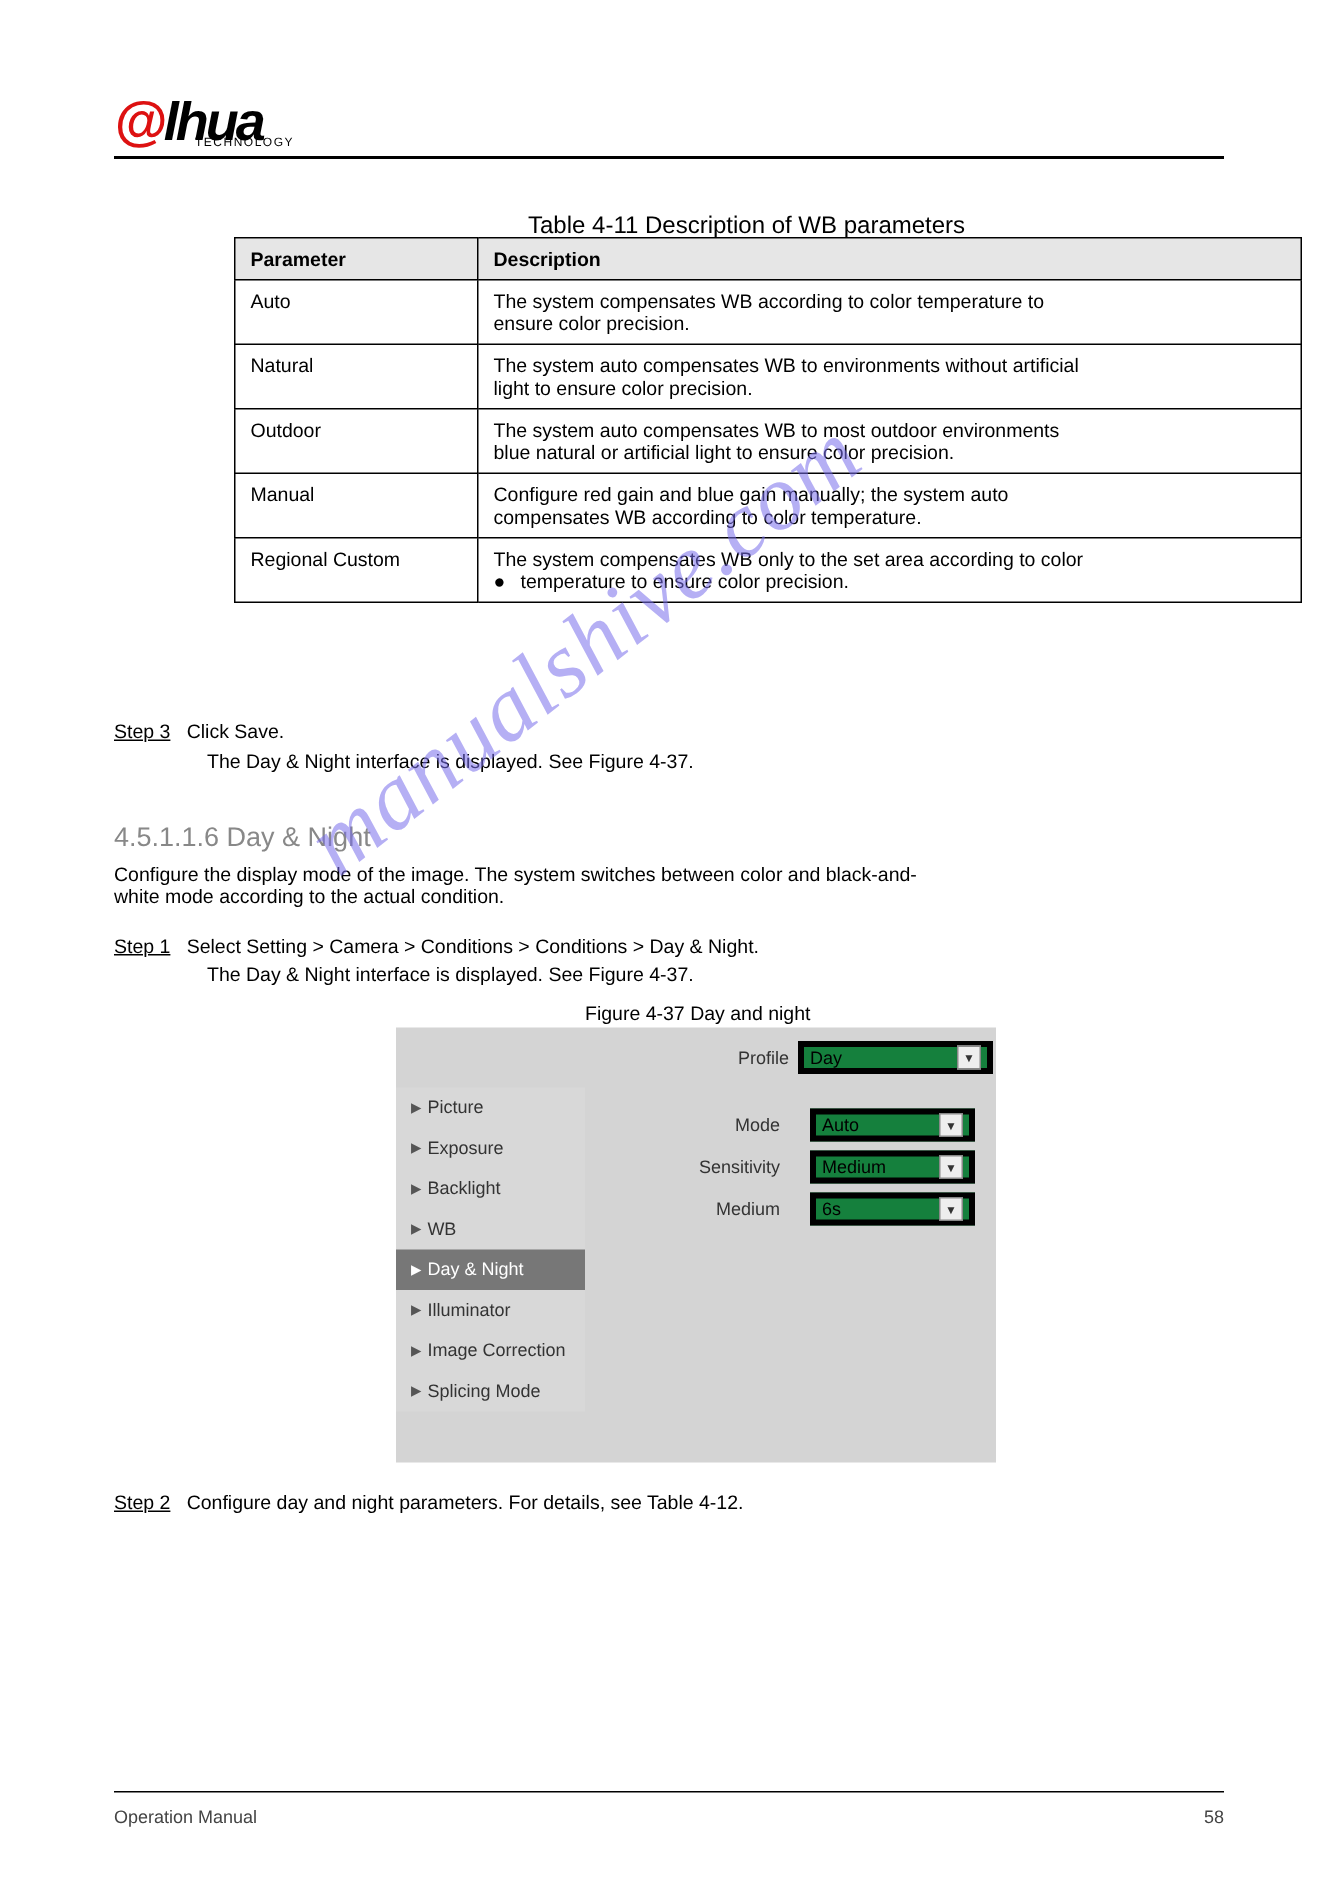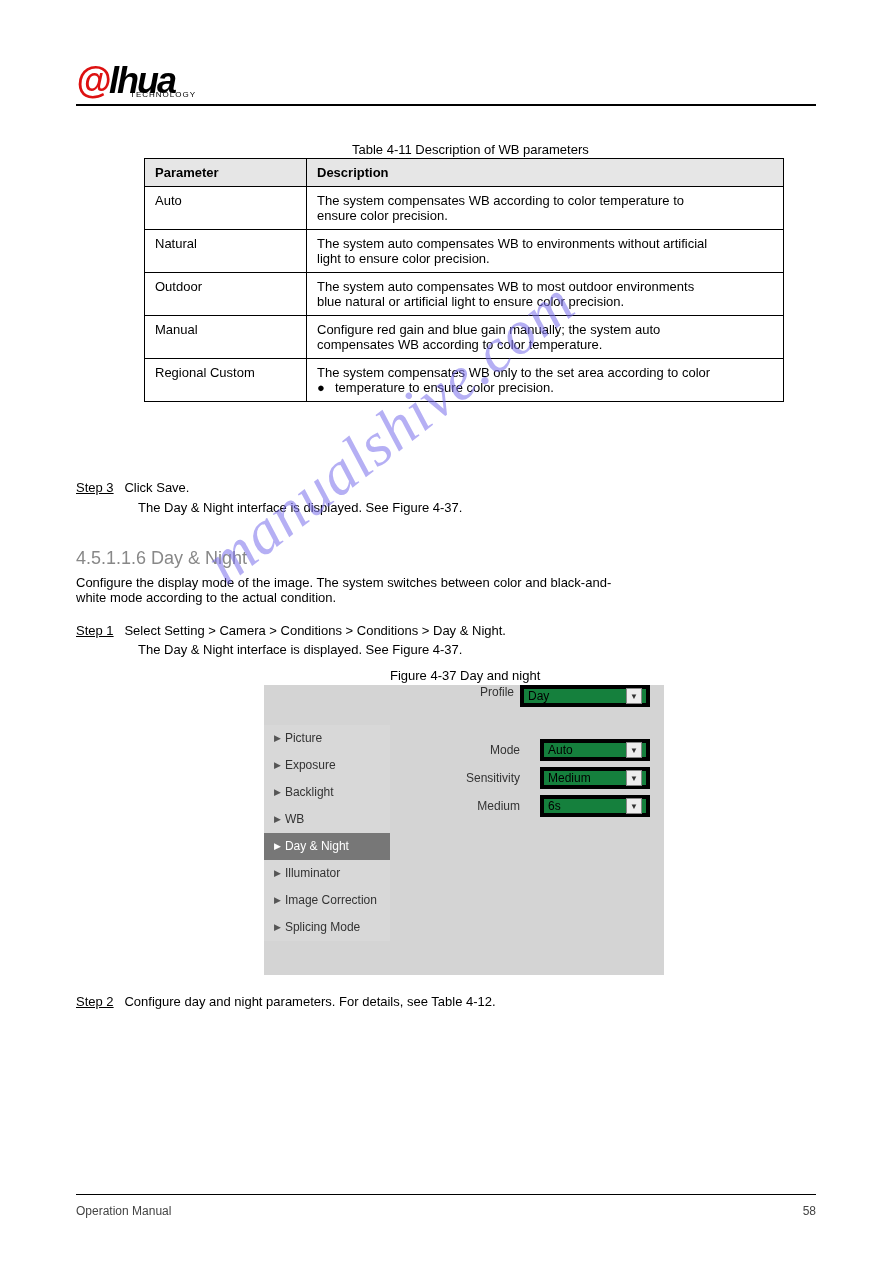--- a/index.html
+++ b/index.html
@@ -3,36 +3,36 @@
 <meta charset="utf-8">
 <style>
 *{box-sizing:border-box;margin:0;padding:0}
 html,body{width:893px;height:1263px;background:#fff;font-family:Arial,Helvetica,sans-serif;color:#000;position:relative}
 .page{width:893px;height:1263px;position:relative}
 .logo{position:absolute;top:60px;left:76px;font-size:36px;font-weight:bold;font-style:italic;letter-spacing:-2px}
 .logo .at{color:#d11;}
 .logo .hua{color:#000}
 .logo-sub{position:absolute;top:90px;left:130px;font-size:8px;letter-spacing:1px;color:#000}
 .hr-top{position:absolute;top:104px;left:76px;width:740px;height:2px;background:#000}
-.tbl-caption{position:absolute;top:142px;left:352px;font-size:13px;color:#000}
-.tbl{position:absolute;top:158px;left:144px;border-collapse:collapse;width:640px}
+.tbl-caption{position:absolute;top:142px;left:352px;font-size:16px;color:#000}
+.tbl{position:absolute;top:158px;left:156px;border-collapse:collapse;width:712px}
 .tbl th,.tbl td{border:1px solid #000;padding:6px 10px;font-size:13px;vertical-align:top;text-align:left;font-weight:normal}
 .tbl th{background:#e6e6e6;font-weight:bold}
 .tbl .col1{width:162px}
 .subrow{display:flex;align-items:baseline;gap:8px}
 .subrow .dot{width:10px}
 .step3{position:absolute;top:480px;left:76px;font-size:13px}
 .step-body{position:absolute;top:500px;left:138px;font-size:13px}
 .sec-head{position:absolute;top:548px;left:76px;font-size:18px;color:#888;letter-spacing:0}
 .para1{position:absolute;top:575px;left:76px;font-size:13px;width:740px}
 .step1{position:absolute;top:623px;left:76px;font-size:13px}
 .step1b{position:absolute;top:642px;left:138px;font-size:13px}
 .fig-caption{position:absolute;top:668px;left:390px;font-size:13px}
 .panel{position:absolute;top:685px;left:264px;width:400px;height:290px;background:#d4d4d4}
-.panel-top{height:40px;display:flex;padding-right:14px;justify-content:flex-end;gap:6px}
+.panel-top{height:40px;display:flex;align-items:center;padding-right:2px;justify-content:flex-end;gap:6px}
 .lbl-top{font-size:12px;color:#333}
 .sel{height:22px;background:#15803d;border:4px solid #000000;font-size:12px;padding:0 4px;display:flex;align-items:center;justify-content:space-between}
 .sel .arrow{width:16px;height:16px;background:#eee;border:1px solid #888;display:flex;align-items:center;justify-content:center;font-size:8px;color:#333}
 .sel-wide{width:130px}
 .sel-med{width:110px}
 .content{display:flex}
 .sidebar{width:126px;background:#d8d8d8}
 .sitem{height:27px;display:flex;align-items:center;padding-left:10px;font-size:12px;color:#333;gap:4px;border-bottom:1px solid rgba(0,0,0,0)}
 .sitem .tri{font-size:9px;color:#555}
 .sitem.active{background:#777;color:#fff}

